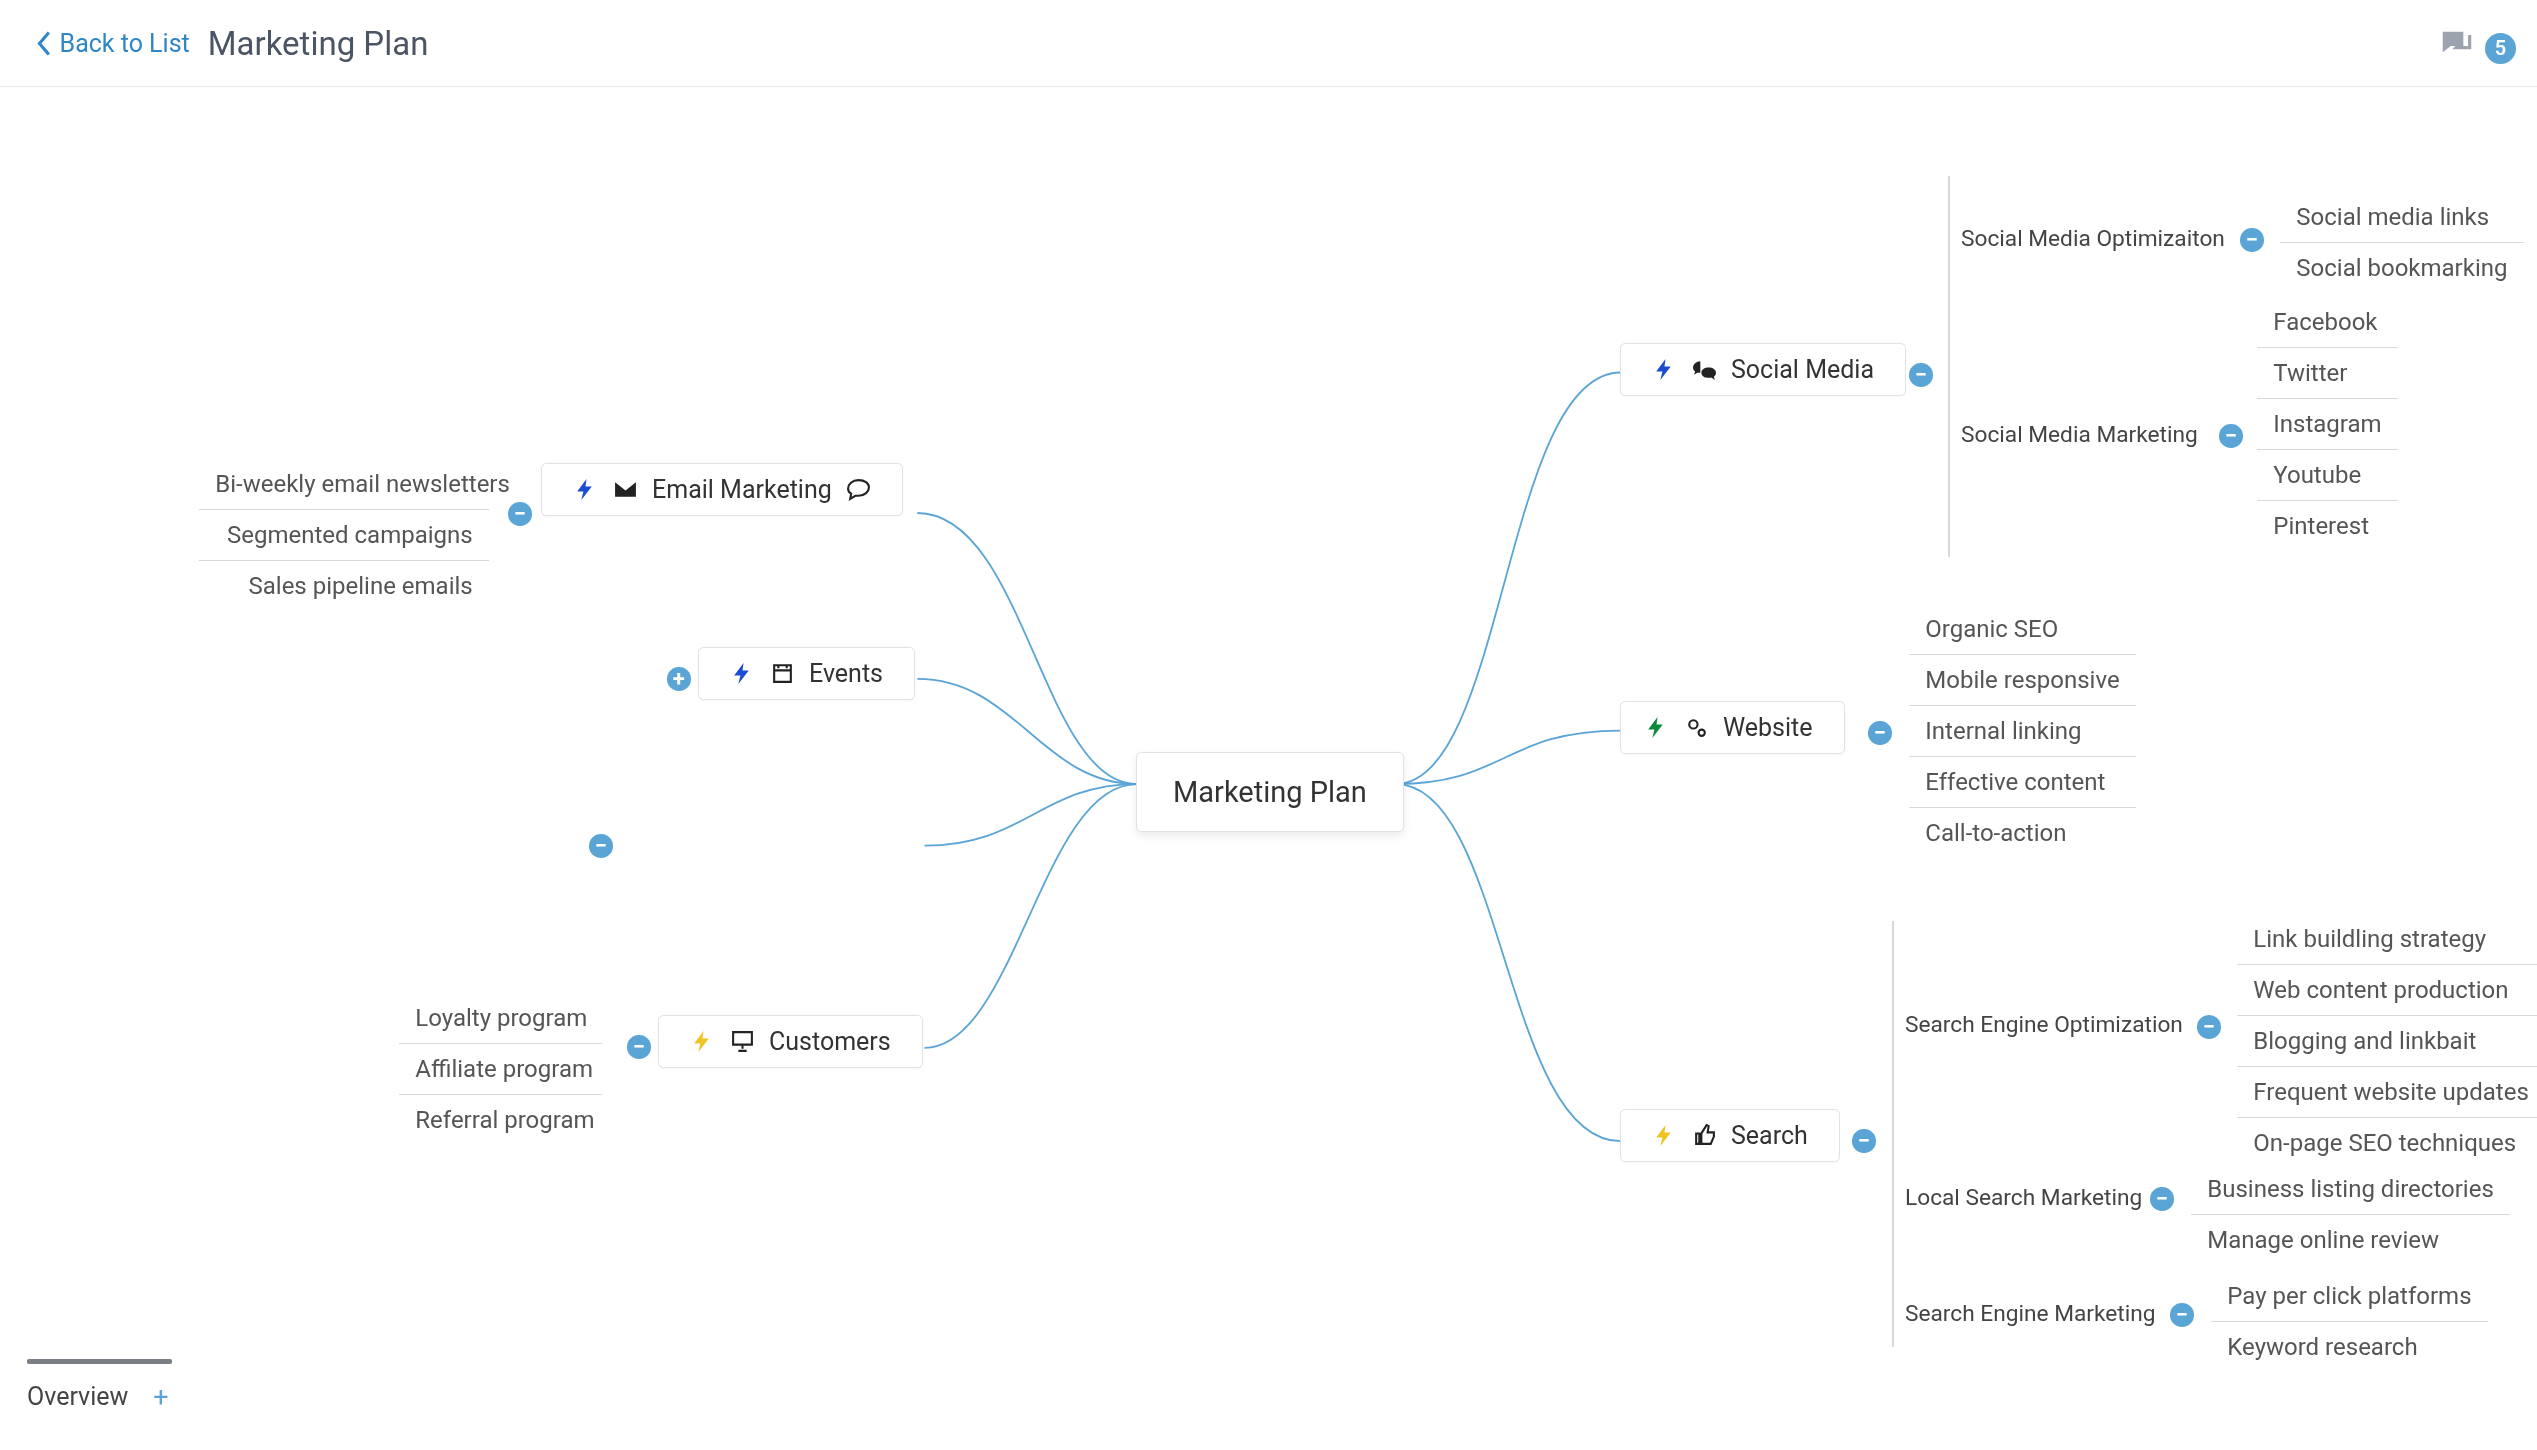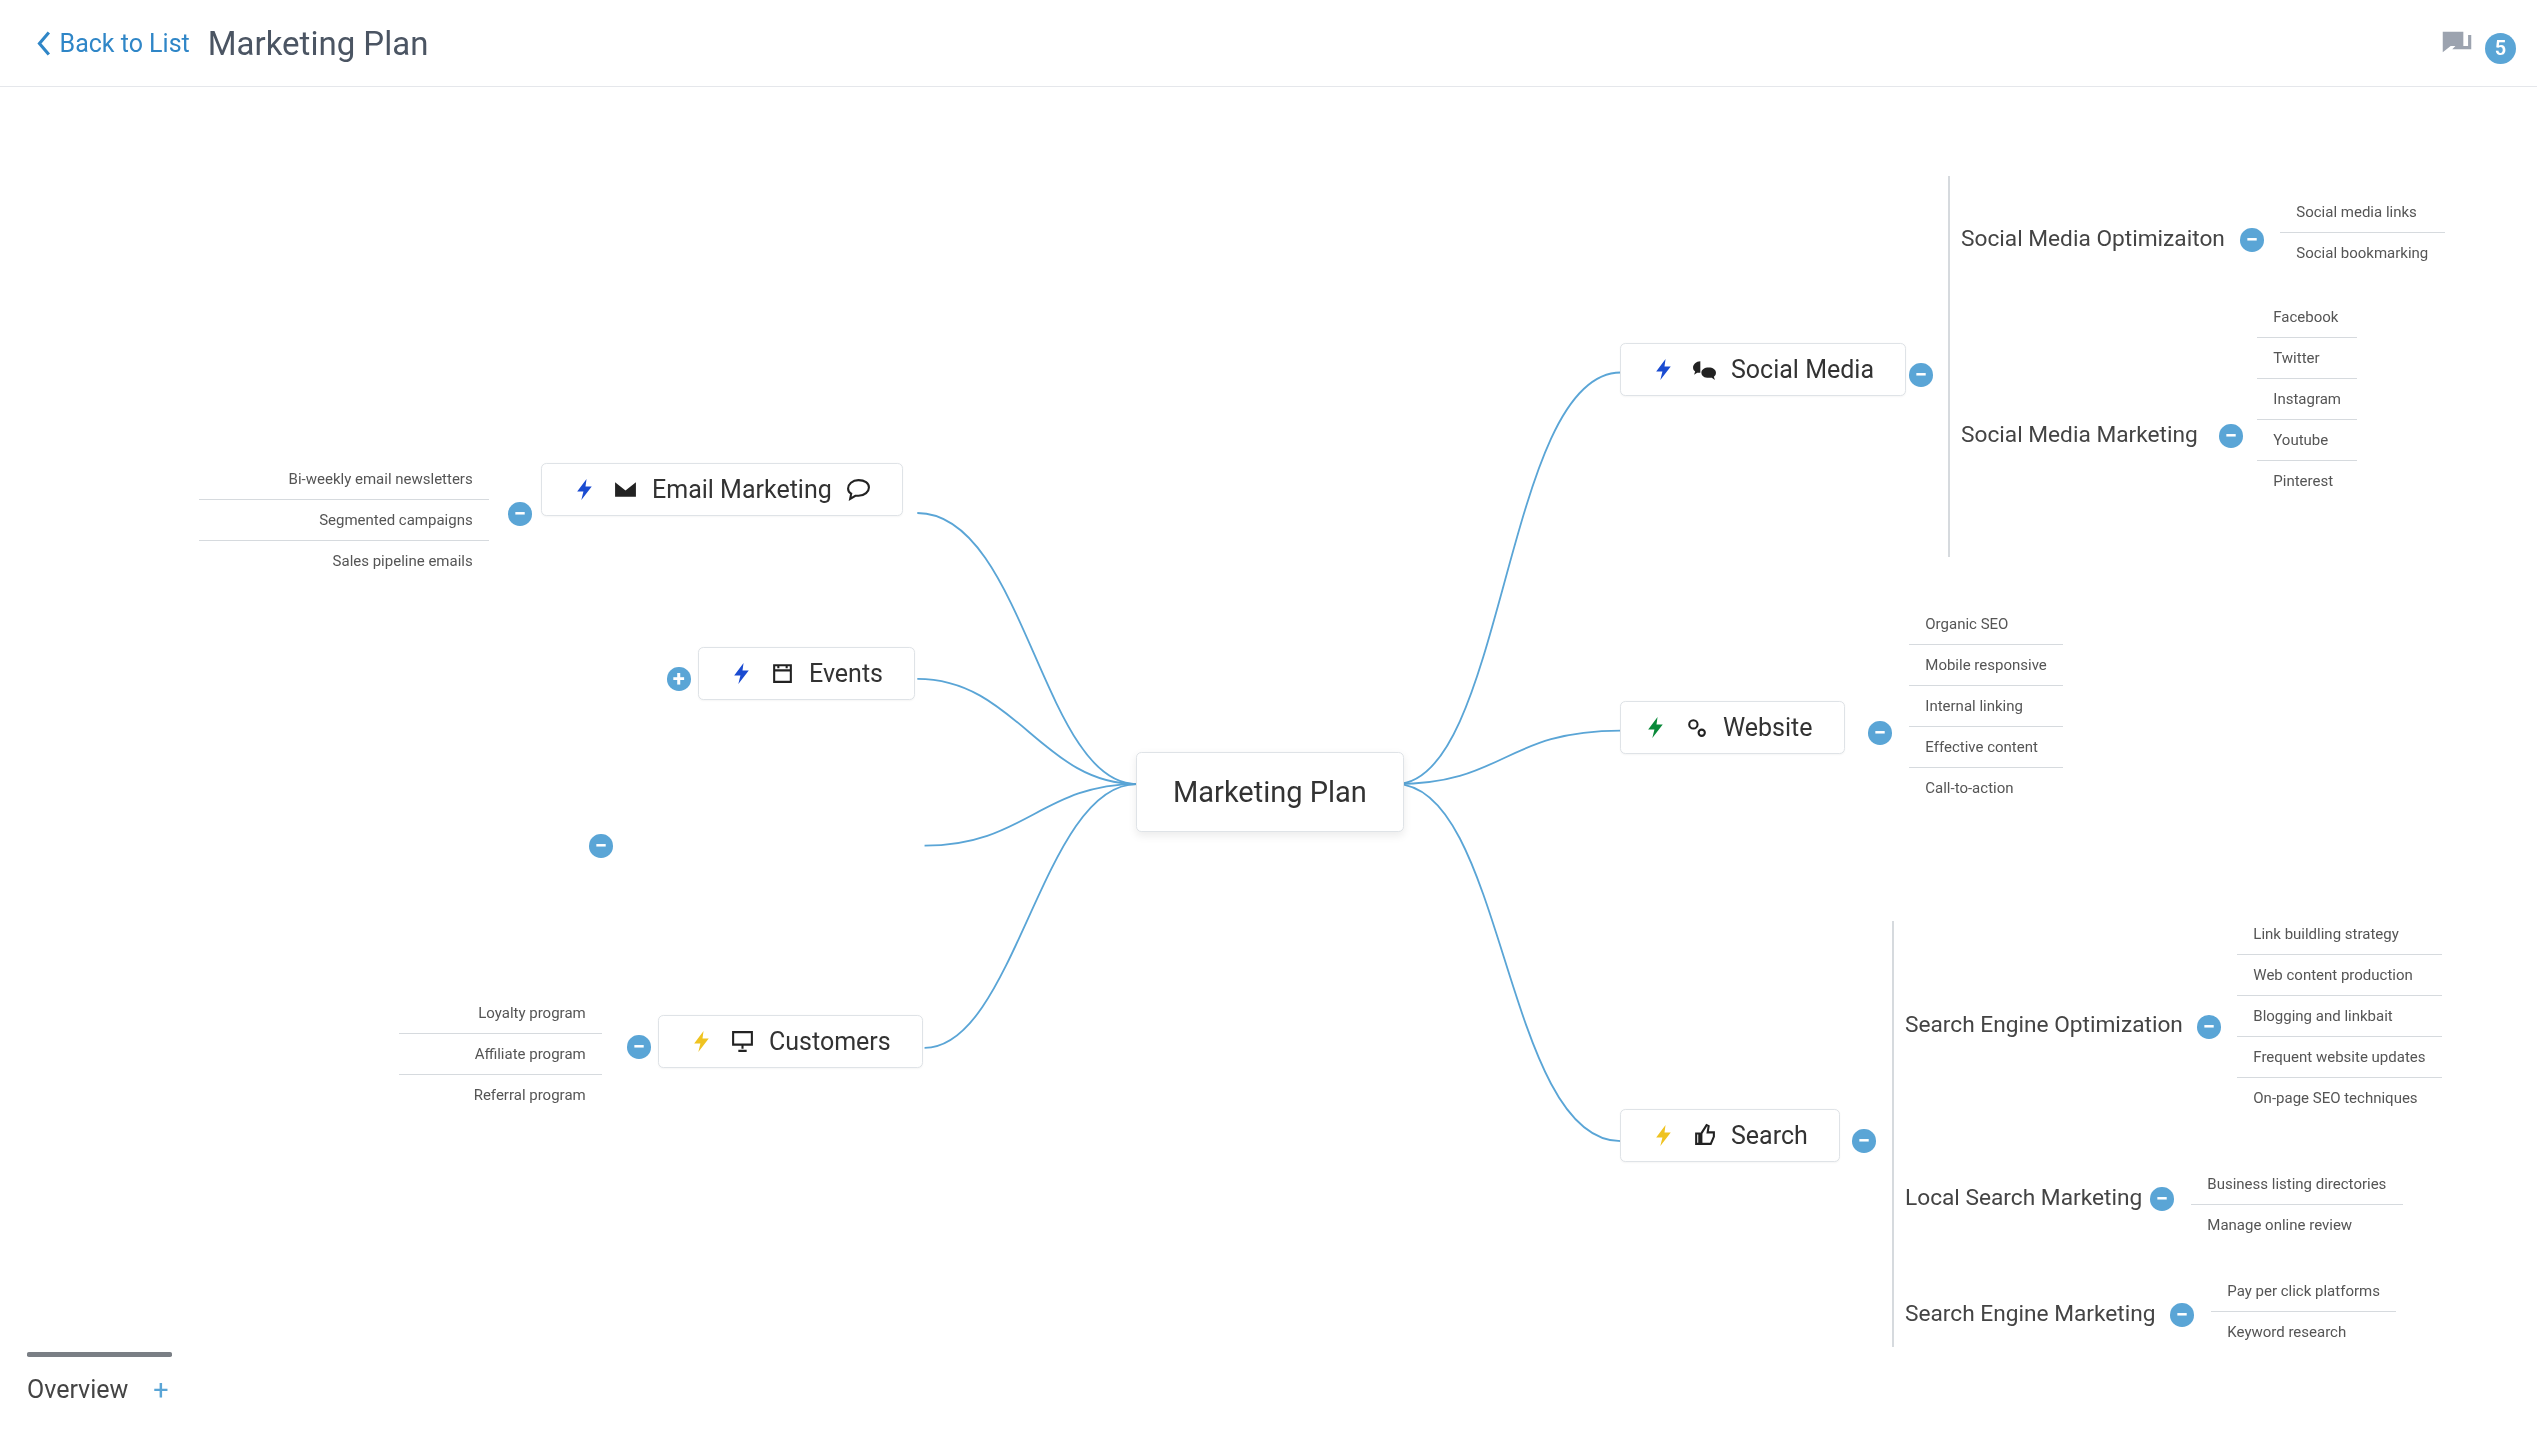--- a/index.html
+++ b/index.html
@@ -20,33 +20,33 @@
 
   .node { position:absolute; background:#fff; border:0.9px solid #dfe3e7; border-radius:5.4px; display:flex; align-items:center; gap:14.5px; font-size:25px; padding: 11px 31px; box-shadow: 0 0.9px 1.8px rgba(0,0,0,0.04); z-index:5; }
   .root { font-size:29px; padding: 22px 36px; box-shadow: 0 3.6px 9px rgba(0,0,0,0.08); }
   .node .label { color:#333; }
   .ico { display:inline-flex; }
   .ico svg { width: 25px; height:25px; }
 
   .toggle { position:absolute; width:23.6px; height:23.6px; border-radius:50%; background:#5aa5d6; color:#fff; display:flex;align-items:center;justify-content:center;font-weight:700; font-size:22px; line-height:1; cursor:pointer; z-index:6; }
 
   .leafcol { position:absolute; display:flex; flex-direction:column; z-index:4; }
-  .leaf { font-size:15px; color:#555; padding: 11px 16.3px; border-bottom:0.9px solid #d6dade; text-align:right; white-space:nowrap; }
+  .leaf { font-size:24px; color:#555; padding: 11px 16.3px; border-bottom:0.9px solid #d6dade; text-align:right; white-space:nowrap; }
   .leafcol.align-l .leaf { text-align:left; }
   .leaf:last-child { border-bottom:none; }
 
   .lbl2 { position:absolute; font-size:22.7px; color:#444; z-index:5; white-space:nowrap; }
   .vbar { position:absolute; background:#d6dade; width:1.8px; z-index:3; }
 
   svg.edges { position:absolute; left:0; top:0; width:2538px; height:1269px; pointer-events:none; z-index:1; }
   svg.edges path { fill:none; stroke:#5aa5d6; stroke-width:2; }
 
   
   .bottom { position:absolute; left:0; bottom:0; height:100px; width:100%; display:flex; align-items:flex-start; }
-  .tabwrap { margin-left:27px; margin-top:2px; }
+  .tabwrap { margin-left:27px; margin-top:9px; }
   .tabbar { width:145px; height:5.4px; background:#7a7f85; border-radius:1.8px; }
   .tabrow { display:flex; align-items:center; gap:25px; margin-top:16.3px; }
   .tabname { font-size:25px; color:#444; }
   .plus { font-size:27px; color:#5aa5d6; cursor:pointer; }
 
   
   .c-blue   svg { fill:#1a4bd1; }
   .c-green  svg { fill:#0a8a3a; }
   .c-yellow svg { fill:#efc321; }
   .c-black  svg { fill:#222; }

